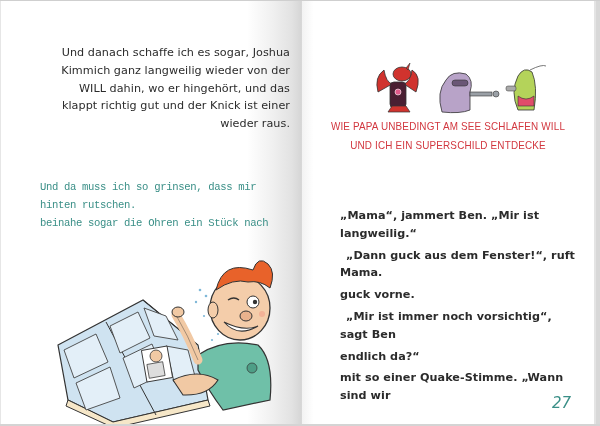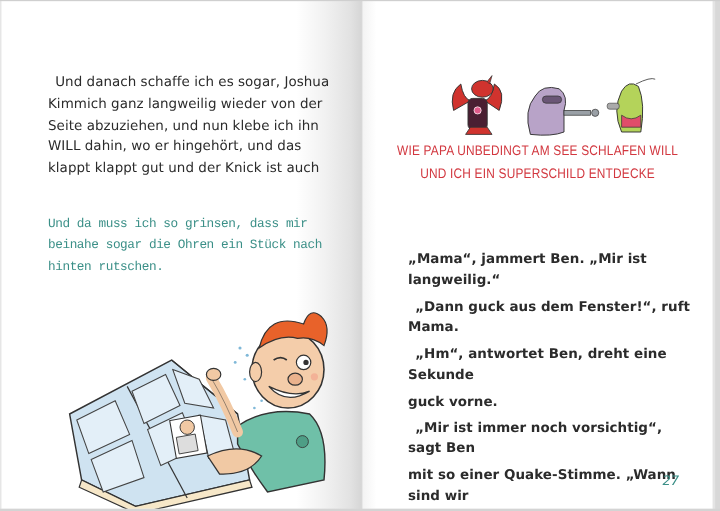--- a/index.html
+++ b/index.html
@@ -5,51 +5,51 @@
   html, body { margin: 0; padding: 0; }
   body { width: 600px; height: 426px; position: relative; overflow: hidden; background: #d8d8d8; font-family: "DejaVu Sans", sans-serif; }
   .spread { position: absolute; left: 0; top: 0; width: 600px; height: 426px; }
   .page-left { position: absolute; left: 0; top: 1px; width: 300px; height: 423px;
     background: linear-gradient(to right, #ffffff 0%, #ffffff 82%, #f1f1f1 90%, #e2e2e2 97%, #d6d6d6 100%); border-left: 1px solid #e6e6e6; }
   .page-right { position: absolute; left: 302px; top: 1px; width: 292px; height: 423px;
     background: linear-gradient(to right, #f3f3f3 0%, #ffffff 4%, #ffffff 100%); border-right: 2px solid #e4e4e4; }
   .top-edge { position: absolute; left: 0; top: 0; width: 600px; height: 1px; background: #cfcfcf; }
   .bottom-edge { position: absolute; left: 0; top: 424px; width: 600px; height: 2px; background: #d4d4d4; }
   .text { font-size: 11.2px; line-height: 17.8px; color: #2b2b2b; letter-spacing: 0.05px; }
-  .left-text { position: absolute; left: 40px; top: 60px; width: 250px; }
+  .left-text { position: absolute; left: 40px; top: 44px; width: 250px; text-align: right; }
   .left-text p { margin: 0; }
   .indent { text-indent: 6px; }
   .hand { position: absolute; left: 40px; top: 178px; width: 250px; font-family: Liberation Mono, monospace; font-size: 10.6px; line-height: 18px; color: #3a8f87; letter-spacing: -0.35px; }
   .chapter-title { position: absolute; left: 302px; top: 117px; width: 292px; text-align: center; color: #d2373f; font-family: "Liberation Sans Narrow", "Liberation Sans", sans-serif; font-size: 11.5px; line-height: 19px; letter-spacing: 0.2px; transform: scaleX(0.86); transform-origin: center; }
   .right-text { position: absolute; left: 336px; top: 203px; width: 250px; }
   .right-text p { margin: 4px; font-weight: bold; }
-  .page-num { position: absolute; left: 552px; top: 394px; font-size: 11px; color: #3a8f87; font-style: italic; }
+  .page-num { position: absolute; left: 552px; top: 394px; font-size: 15px; color: #3a8f87; font-style: italic; }
   .monsters { position: absolute; left: 370px; top: 62px; width: 190px; height: 55px; }
   .illustration { position: absolute; left: 48px; top: 250px; width: 232px; height: 174px; }
 </style>
 </head>
 <body>
 
 <div class="spread">
   <div class="top-edge"></div>
 
   <div class="page-left"></div>
 
   <div class="left-text text">
     <p class="indent">Und danach schaffe ich es sogar, Joshua</p>
     <p>Kimmich ganz langweilig wieder von der</p>
-    <p>Seite abzuziehen, und nun klebe ich ihn</p>
     <p>WILL dahin, wo er hingehört, und das</p>
-    <p>klappt klappt gut und der Knick ist auch</p>
+    <p>klappt richtig gut und der Knick ist einer</p>
+    <p>wieder raus.</p>
   </div>
 
   <div class="hand">
     <div>Und da muss ich so grinsen, dass mir</div>
+    <div>hinten rutschen.</div>
     <div>beinahe sogar die Ohren ein Stück nach</div>
-    <div>hinten rutschen.</div>
   </div>
 
   <svg class="illustration" viewBox="0 0 232 174">
 
     <g>
       <polygon points="10,95 95,50 150,95 160,150 65,172 20,150" fill="#cfe3f1" stroke="#333" stroke-width="1.2"></polygon>
       <polygon points="20,150 65,172 160,150 162,156 66,178 18,156" fill="#f6e7c8" stroke="#333" stroke-width="1"></polygon>
       <line x1="58" y1="72" x2="108" y2="165" stroke="#333" stroke-width="1"></line>
       <line x1="95" y1="50" x2="150" y2="95" stroke="#333" stroke-width="1"></line>
       <g fill="#e3eff8" stroke="#444" stroke-width="0.9">
@@ -134,23 +134,22 @@
   </svg>
 
   <div class="chapter-title">
     <div>WIE PAPA UNBEDINGT AM SEE SCHLAFEN WILL</div>
     <div>UND ICH EIN SUPERSCHILD ENTDECKE</div>
   </div>
 
   <div class="right-text text">
     <p>„Mama“, jammert Ben. „Mir ist langweilig.“</p>
     <p class="indent">„Dann guck aus dem Fenster!“, ruft Mama.</p>
-    <p class="indent">„Hm“, antwortet Ben, dreht eine Sekunde</p>
     <p>guck vorne.</p>
     <p class="indent">„Mir ist immer noch vorsichtig“, sagt Ben</p>
+    <p>endlich da?“</p>
     <p>mit so einer Quake-Stimme. „Wann sind wir</p>
-    <p>endlich da?“</p>
   </div>
 
   <div class="page-num">27</div>
 
   <div class="bottom-edge"></div>
 </div>
 
 </body></html>

